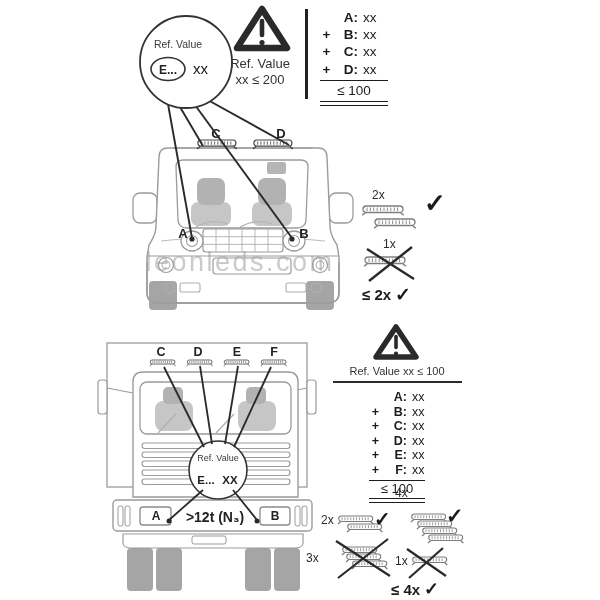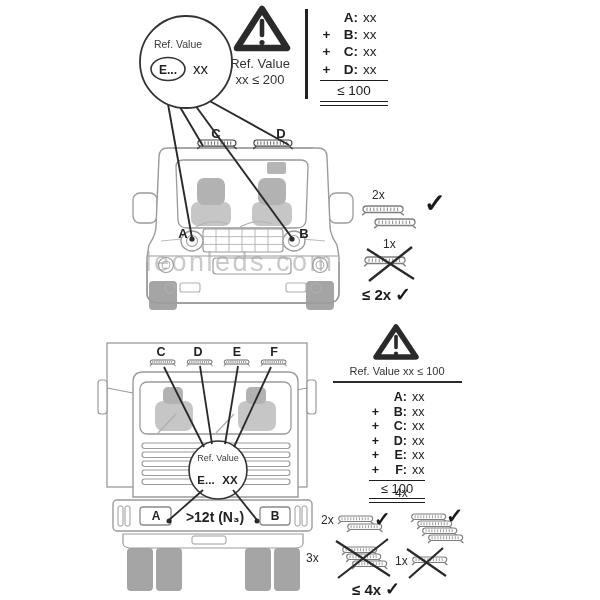--- a/index.html
+++ b/index.html
@@ -288,18 +288,18 @@
     <div class="total" style="font-size:13px">≤ 100</div>
     <div class="dbl"></div>
   </div>
 
   <div class="abs count" style="left:321px;top:513px">2x</div>
   <div class="abs check" style="left:374px;top:507px;font-size:20px">✓</div>
   <div class="abs count" style="left:395px;top:486px">4x</div>
   <div class="abs check" style="left:446px;top:504px;font-size:21px">✓</div>
   <div class="abs count" style="left:306px;top:551px">3x</div>
   <div class="abs count" style="left:395px;top:554px">1x</div>
-  <div class="abs sumrule" style="left:352px;top:578px">
+  <div class="abs sumrule" style="left:391px;top:578px">
     <span class="sumtext">≤ 4x</span>
     <span class="check" style="font-size:18px">✓</span>
   </div>
 
 </div>
 
 </body></html>

